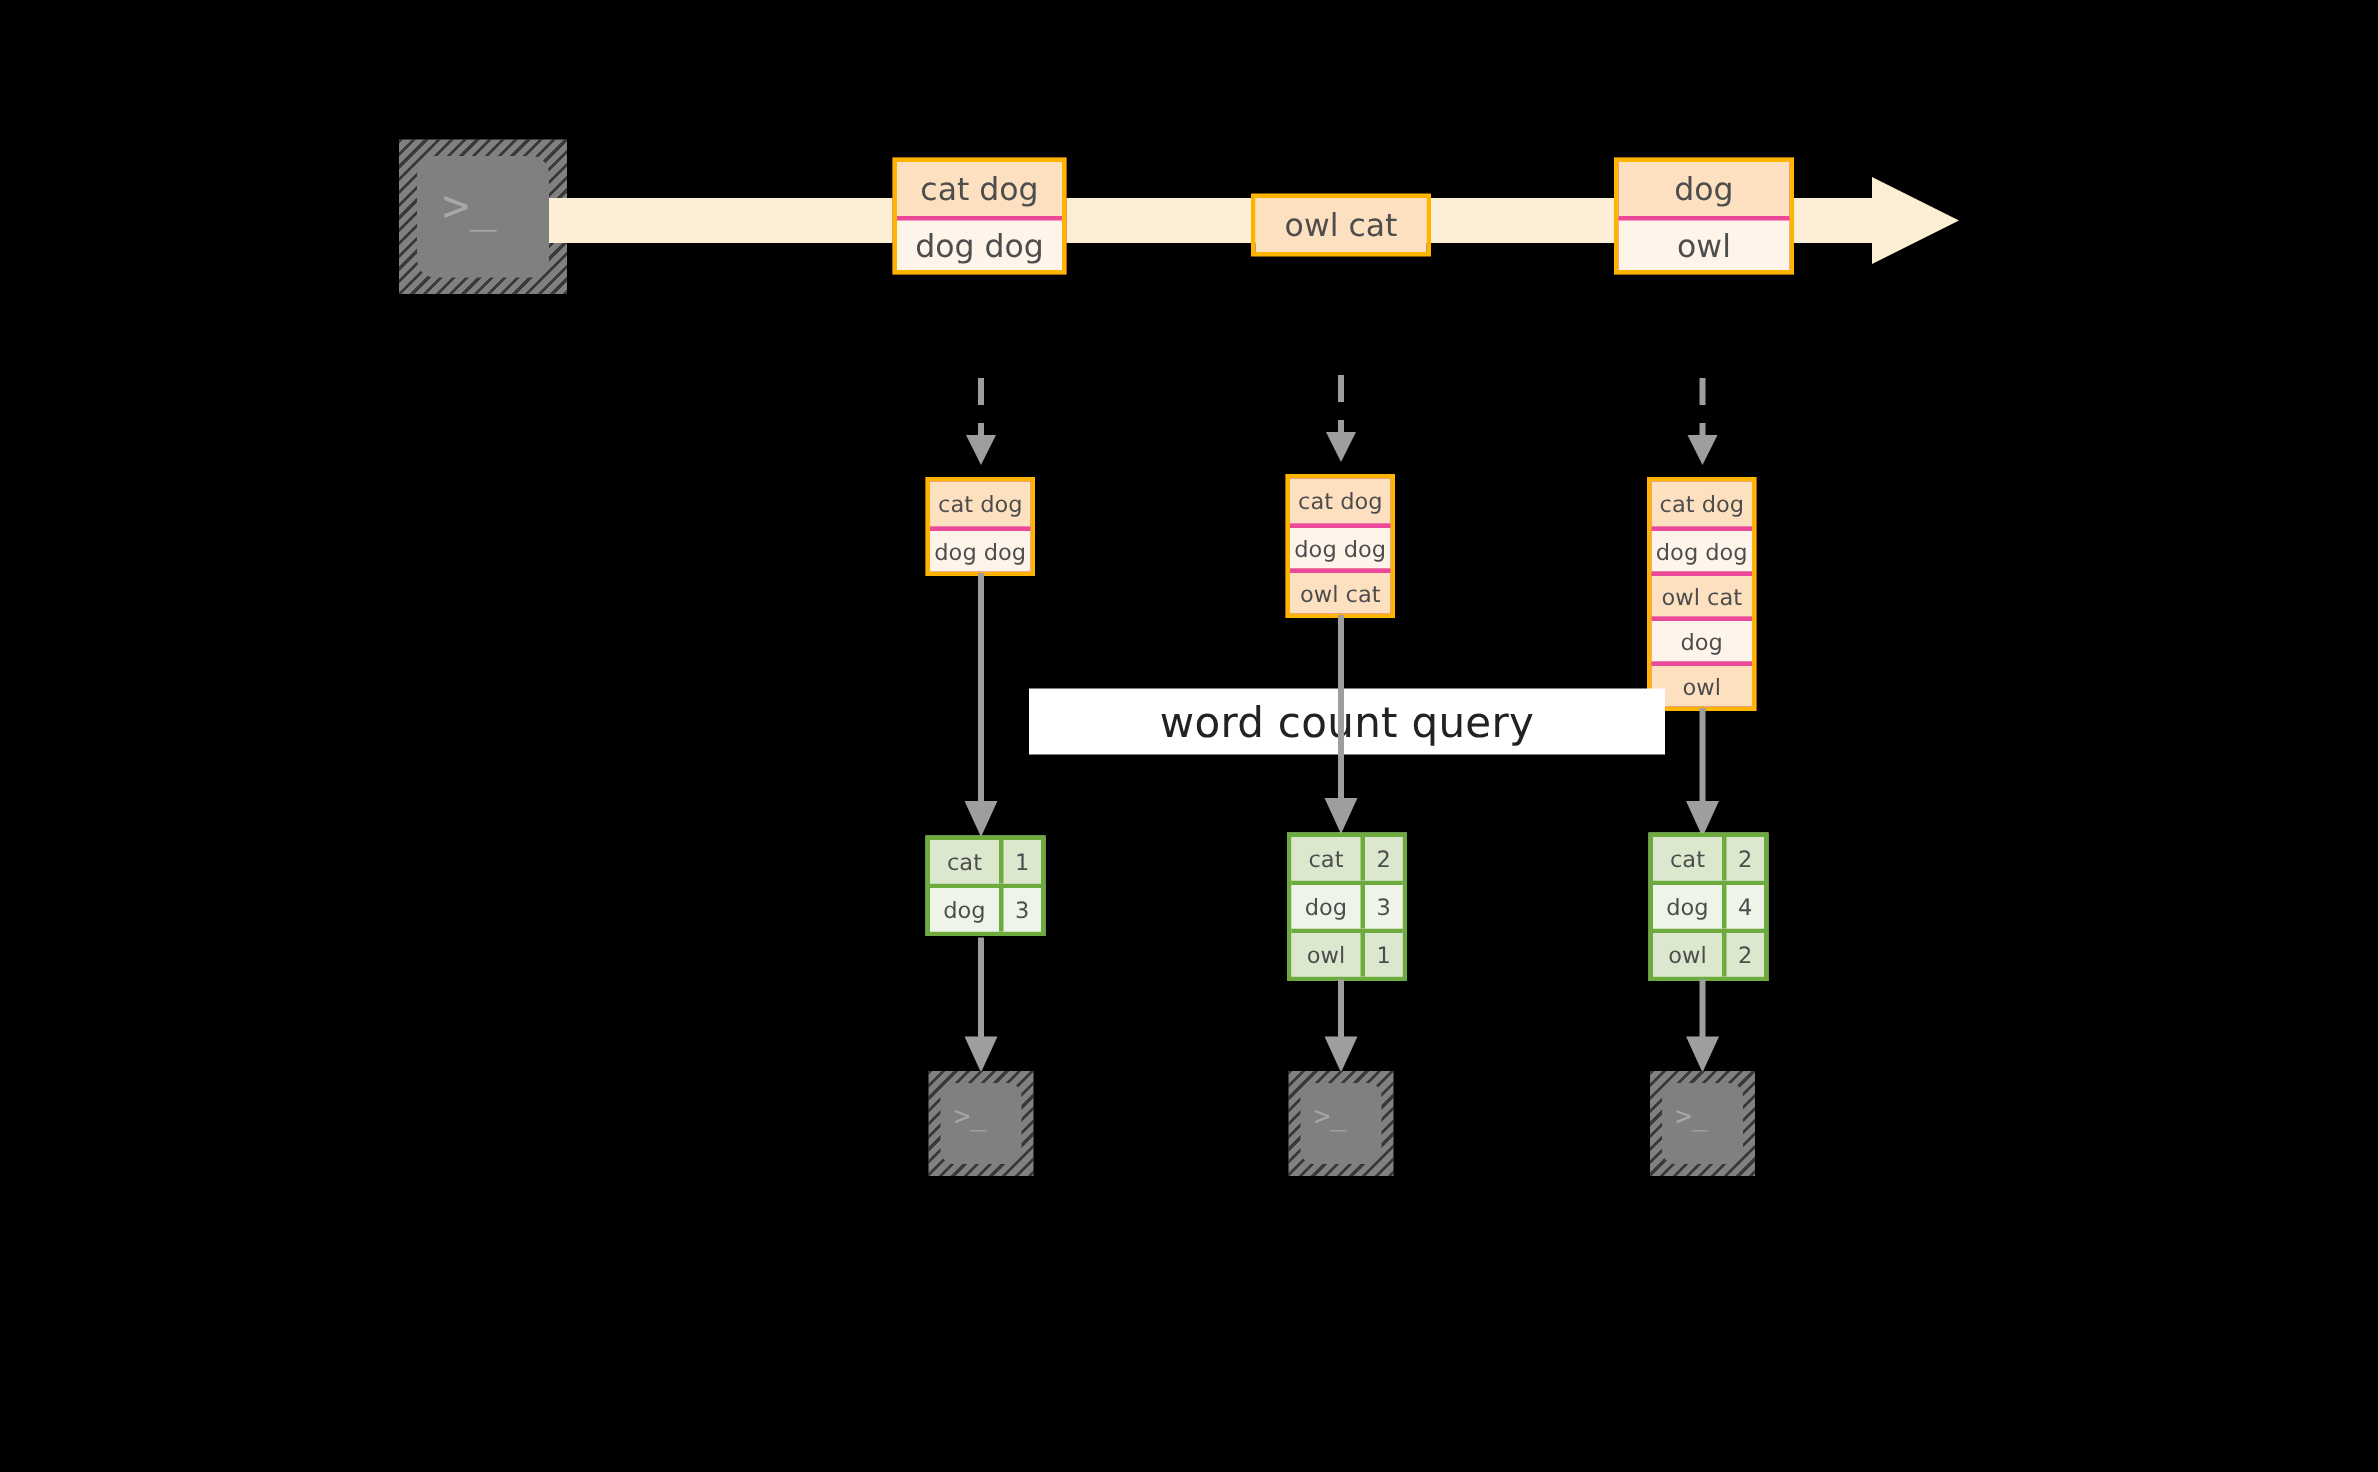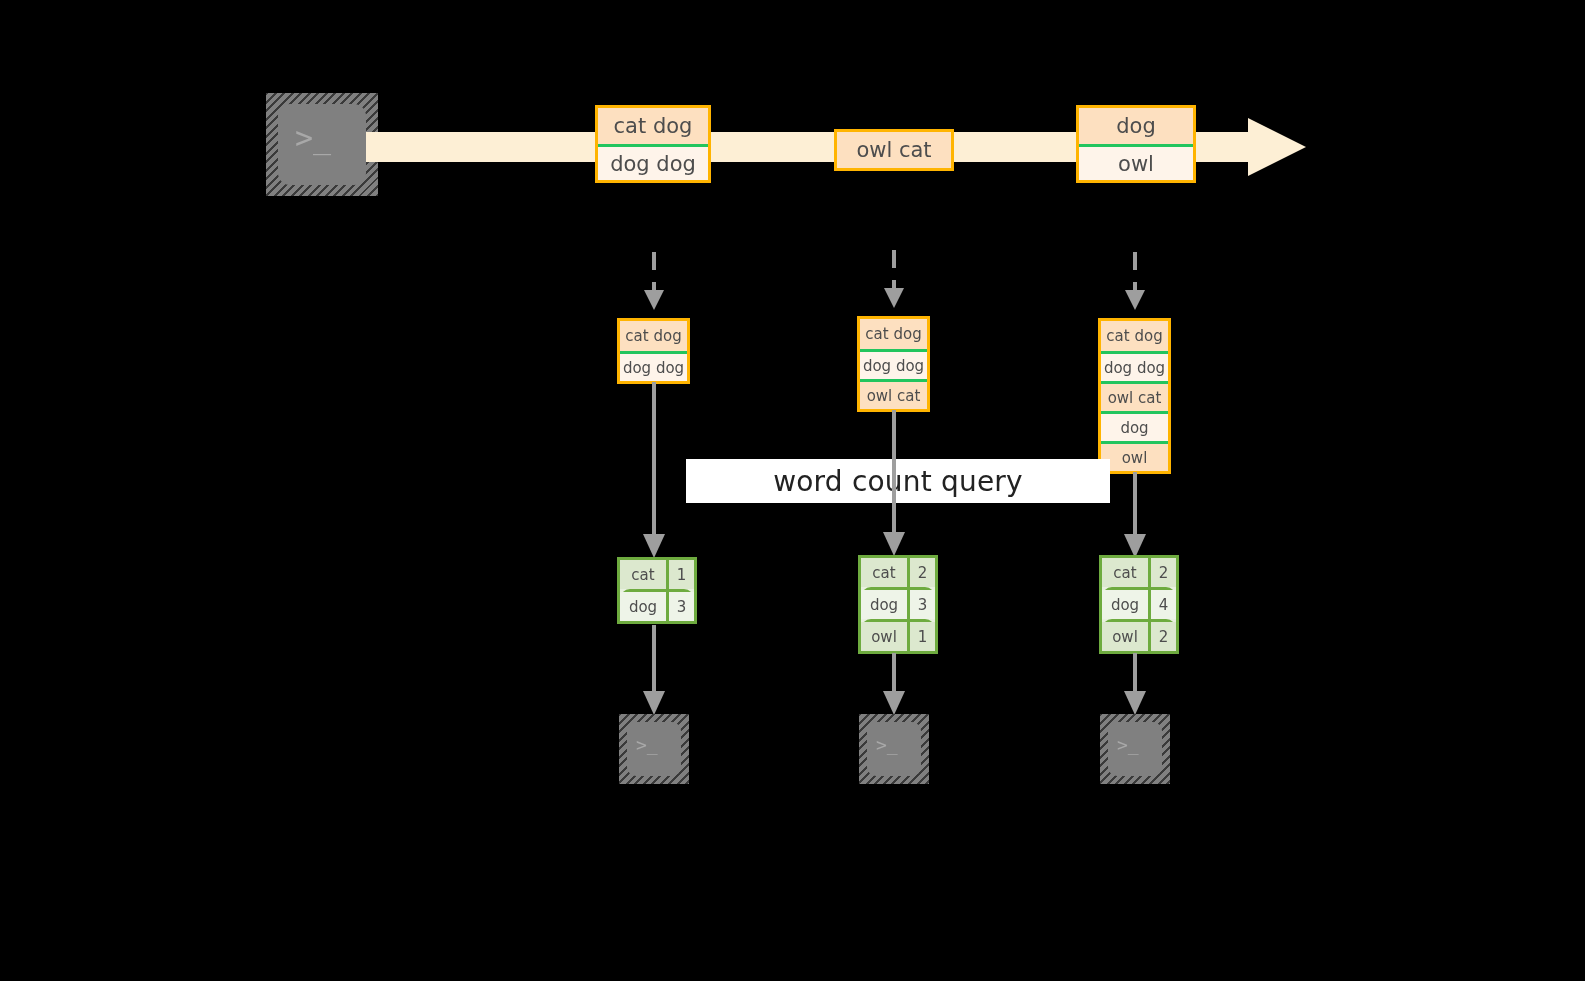--- a/index.html
+++ b/index.html
@@ -66,42 +66,42 @@
   .msg-row {
     box-sizing: border-box;
     display: flex;
     align-items: center;
     justify-content: center;
     color: #4d4d4d;
     white-space: nowrap;
   }
   .msg-row.alt { background: #FDE0C0; }
   .msg-row.plain { background: #FEF4EA; }
-  .msg-row + .msg-row { border-top: 3px solid #22c55e; }
+  .msg-row + .msg-row { border-top: 3px solid #ec4899; }
 
   
   .msg-top .msg-row { height: 36px; font-size: 21px; }
   .m1 { left: 595px; top: 105px; width: 116px; }
   .m2 { left: 834px; top: 129px; width: 120px; }
   .m3 { left: 1076px; top: 105px; width: 120px; }
 
   
   .msg-snap .msg-row { height: 30px; font-size: 15px; }
   .s1 { left: 617px; top: 318px; width: 73px; }
   .s2 { left: 857px; top: 316px; width: 73px; }
   .s3 { left: 1098px; top: 318px; width: 73px; }
 
   
   .res-table {
     position: absolute;
     box-sizing: border-box;
     border: 3px solid #6EAB3F;
     background: #E9F1E0;
   }
-  .res-row { display: flex; border-radius: 10px; }
+  .res-row { display: flex; }
   .res-row + .res-row { border-top: 3px solid #6EAB3F; }
   .res-cell {
     box-sizing: border-box;
     height: 29px;
     display: flex;
     align-items: center;
     justify-content: center;
     font-size: 15px;
     color: #4d4d4d;
     background: #DCE8CE;

